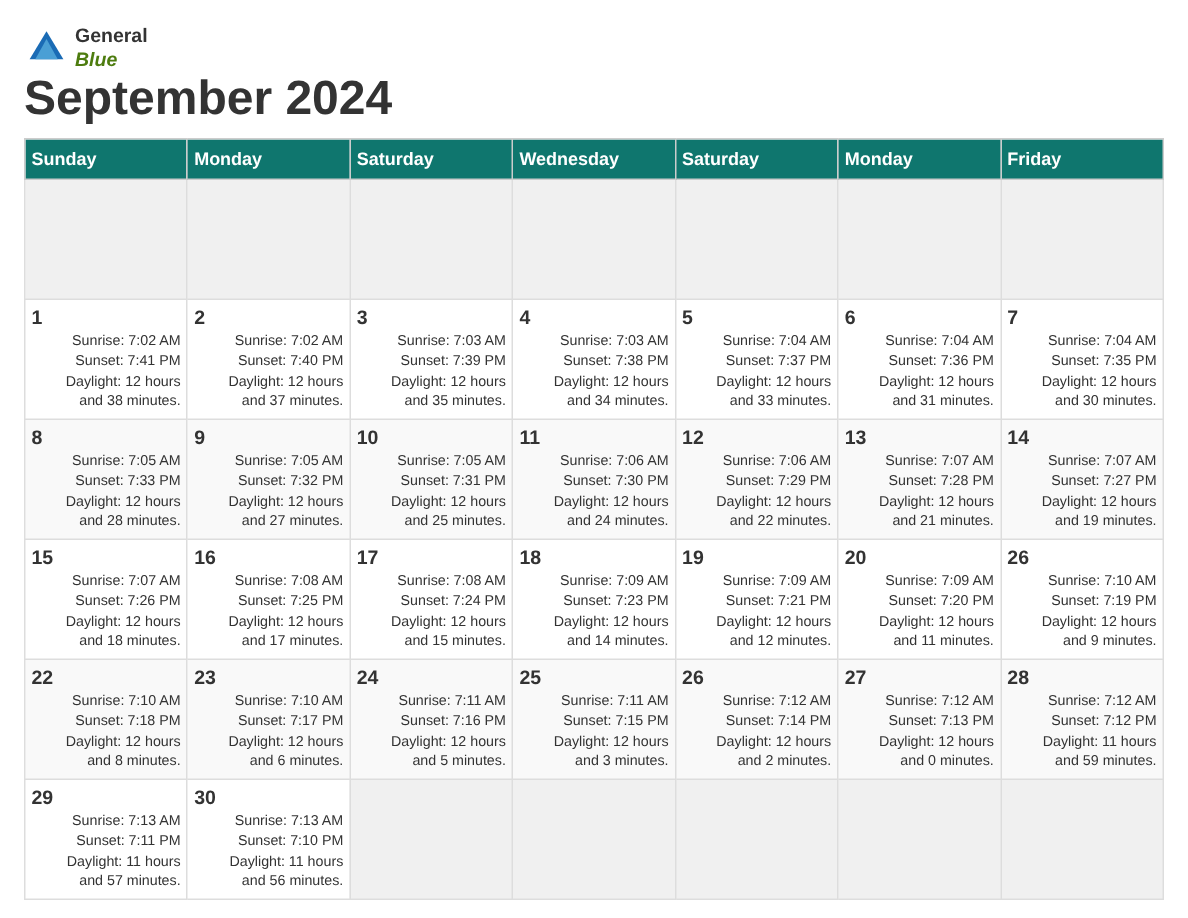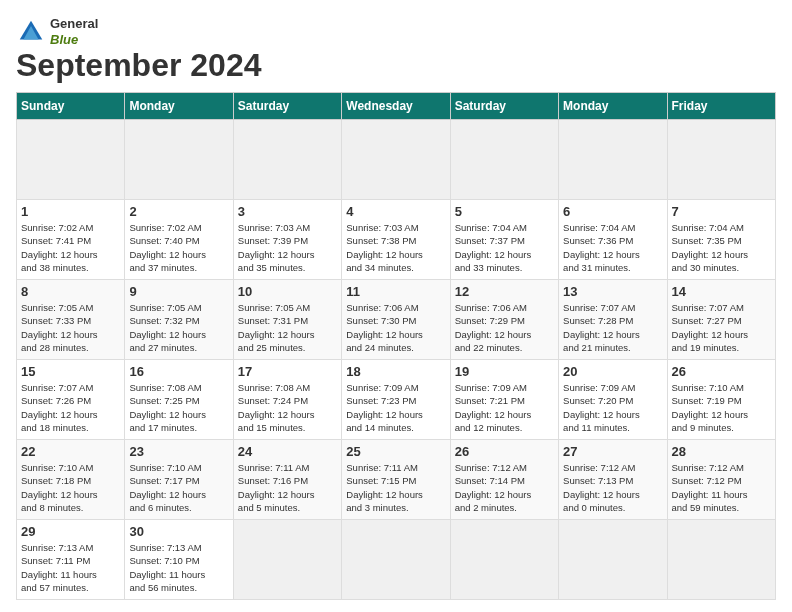--- a/index.html
+++ b/index.html
@@ -77,20 +77,21 @@
       font-size: 13px;
       font-weight: bold;
       color: #333;
       display: block;
       margin-bottom: 2px;
     }
     .day-info {
       font-size: 9.5px;
       color: #333;
       line-height: 1.4;
+      text-align: right;
     }
     .empty-cell {
       background: #f0f0f0 !important;
     }
   </style>
 </head>
 <body>
 
 <div class="header-area">
   <div class="logo">

